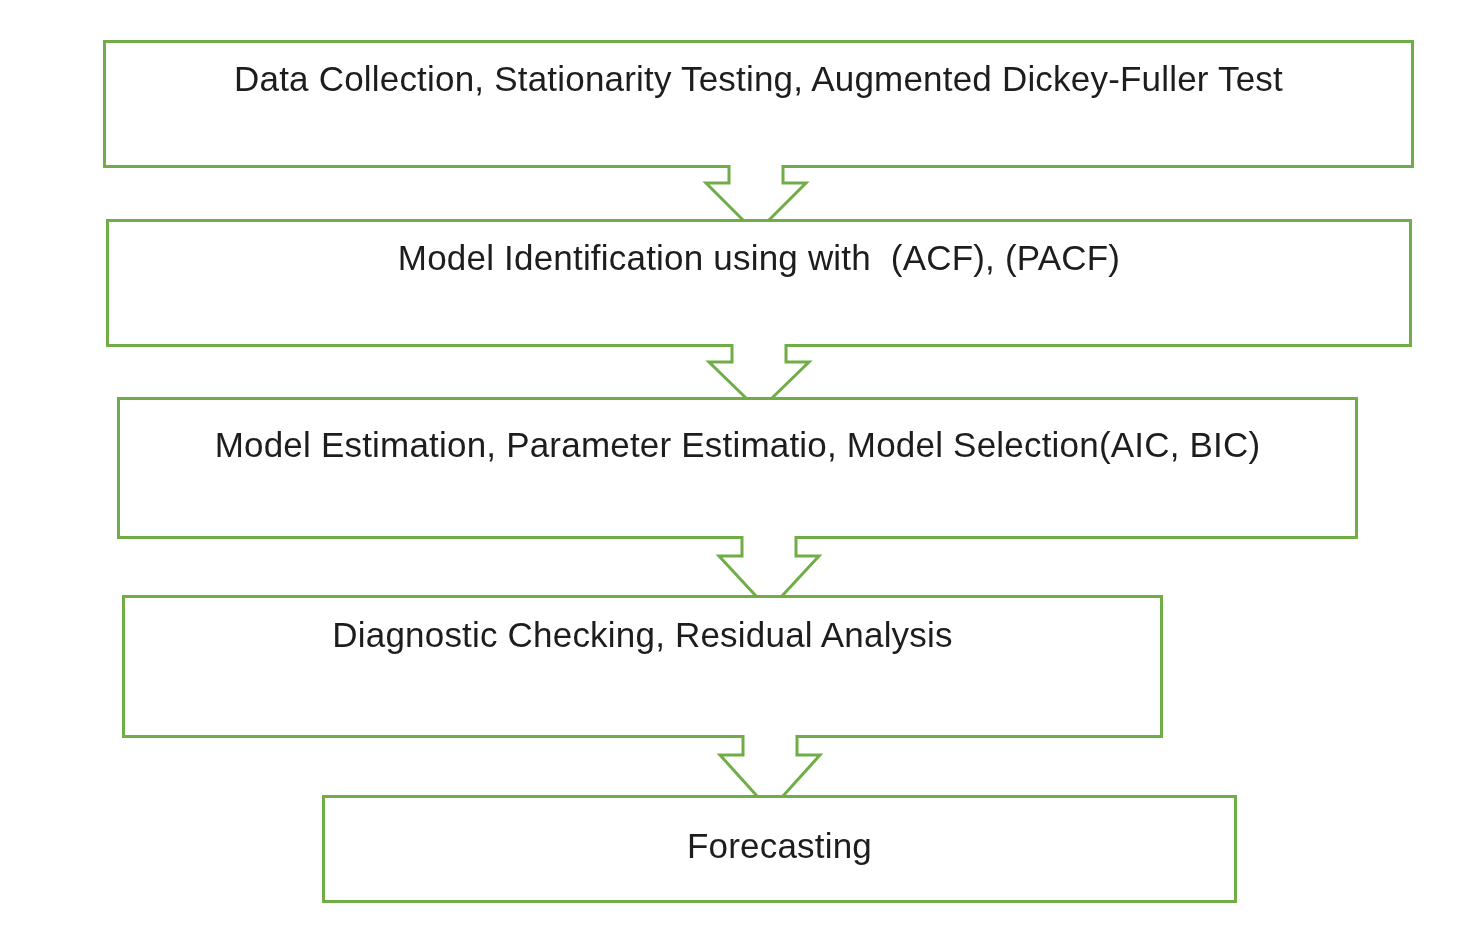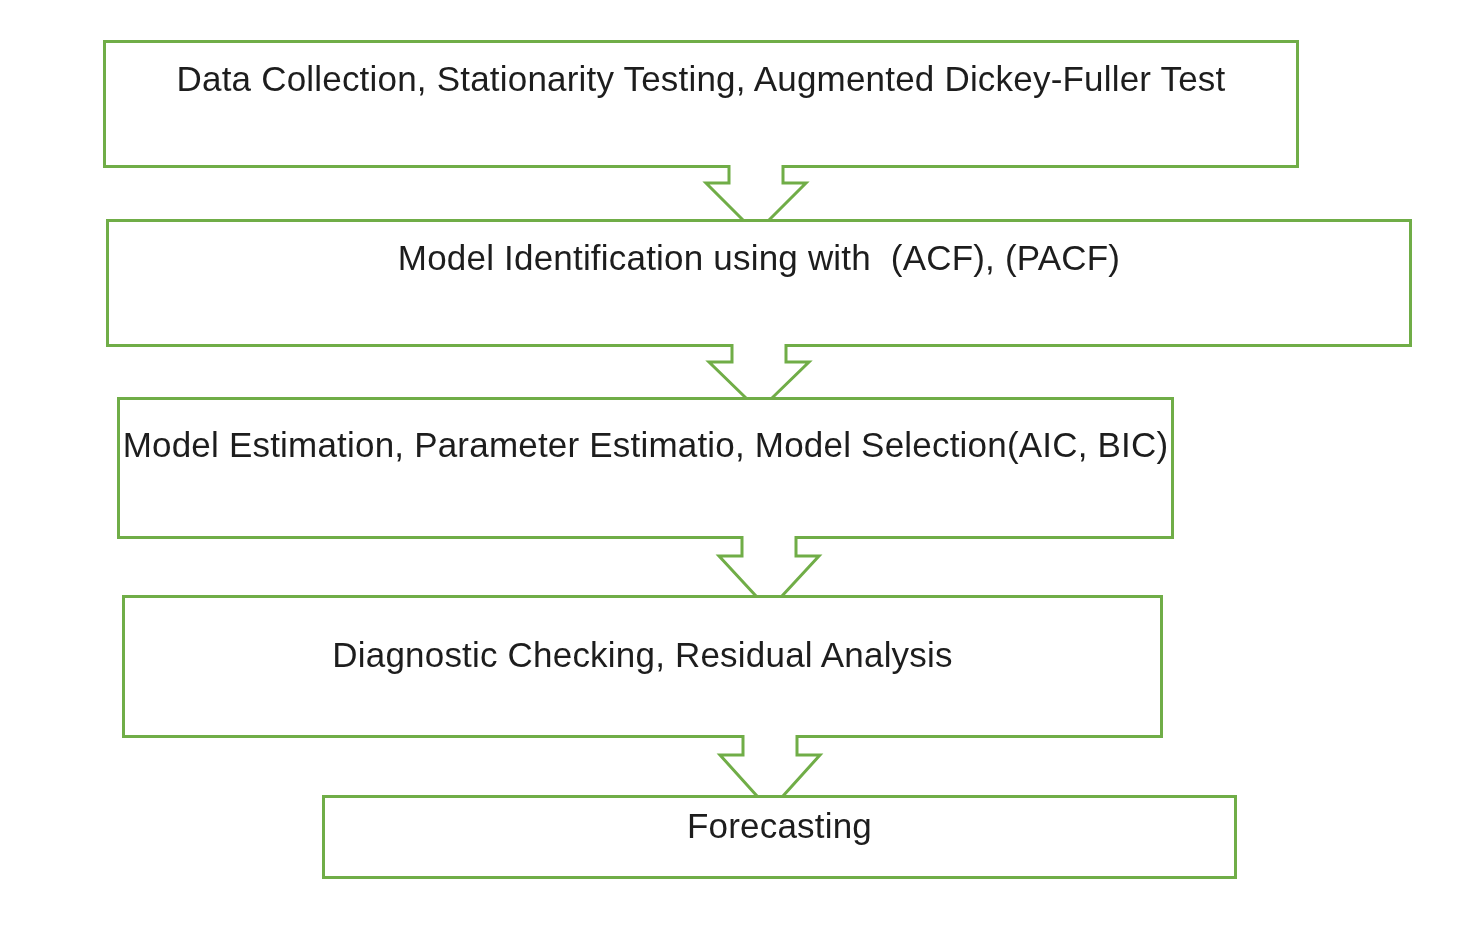--- a/index.html
+++ b/index.html
@@ -10,25 +10,25 @@
   .box{
     position:absolute;box-sizing:border-box;background:#ffffff;
     border:3px solid var(--green,#70AD47);
     display:flex;justify-content:center;align-items:flex-start;
   }
   .label{
     font-size:35px;line-height:43px;color:var(--ink,#1d1d1d);
     white-space:pre;letter-spacing:0.2px;
   }
   
-  .b1{left:103px;top:40px;width:1196px;height:128px;padding-top:14px;}
+  .b1{left:103px;top:40px;width:1311px;height:128px;padding-top:14px;}
   .b2{left:106px;top:219px;width:1306px;height:128px;padding-top:14px;}
-  .b3{left:117px;top:397px;width:1057px;height:142px;padding-top:23px;}
-  .b4{left:122px;top:595px;width:1041px;height:143px;padding-top:35px;}
-  .b5{left:322px;top:795px;width:915px;height:84px;padding-top:6px;}
+  .b3{left:117px;top:397px;width:1241px;height:142px;padding-top:23px;}
+  .b4{left:122px;top:595px;width:1041px;height:143px;padding-top:15px;}
+  .b5{left:322px;top:795px;width:915px;height:108px;padding-top:26px;}
   
   .conn{position:absolute;display:block;}
   .c1{left:696px;top:165px;}
   .c2{left:699px;top:344px;}
   .c3{left:709px;top:536px;}
   .c4{left:710px;top:735px;}
   .conn .fillw{fill:#ffffff;stroke:none;}
   .conn .strk{fill:none;stroke:var(--green,#70AD47);stroke-width:3;}
 </style>
 </head>

